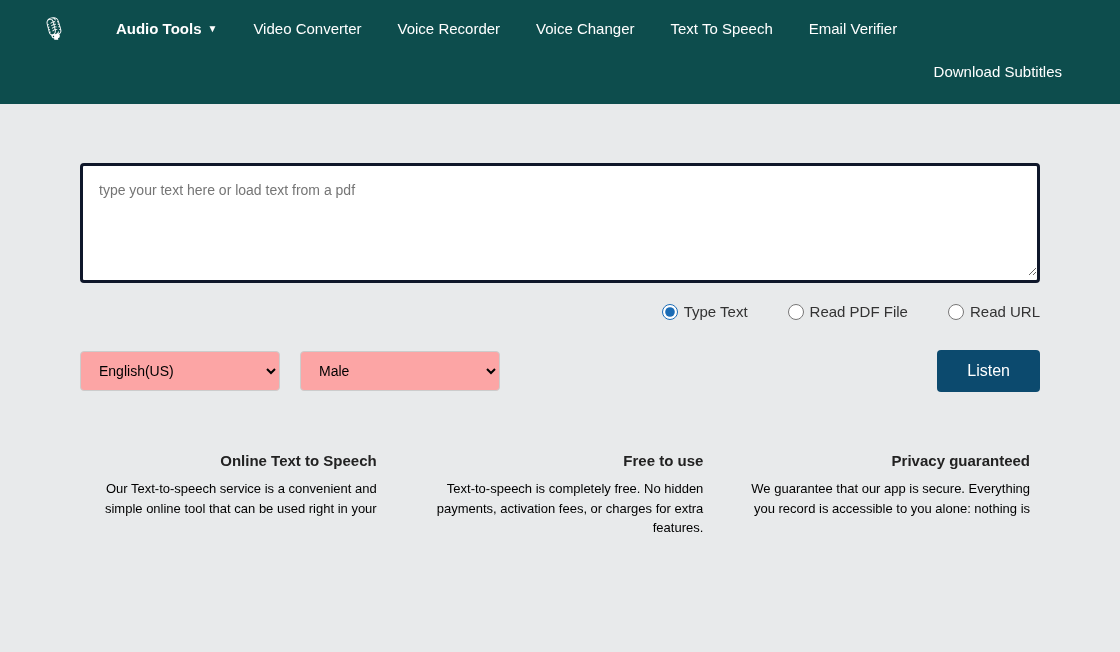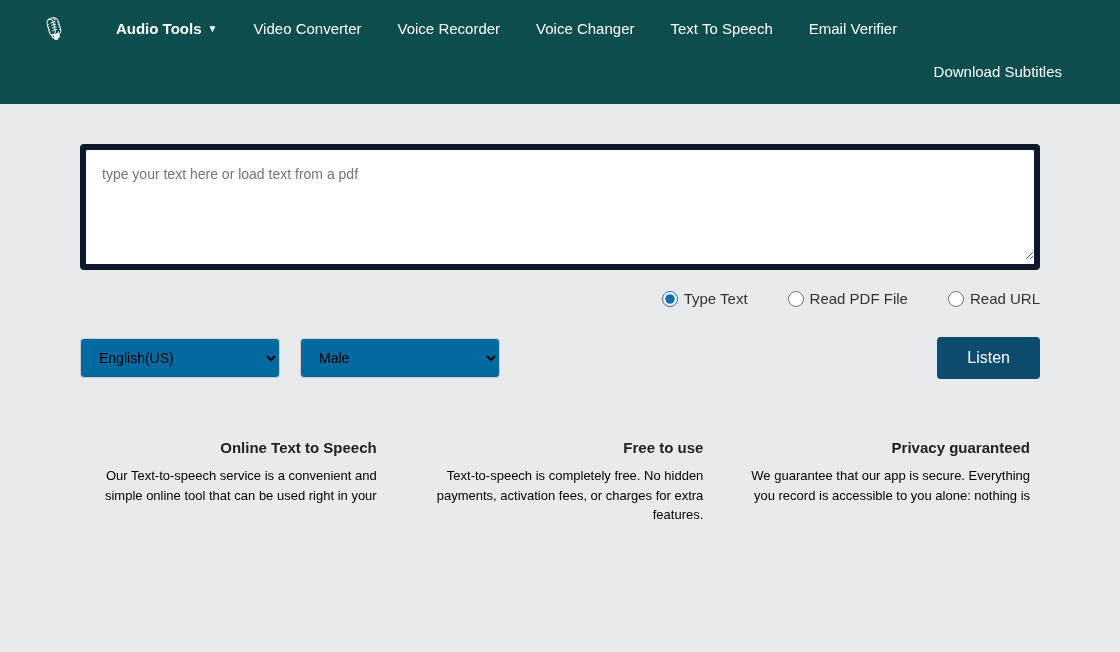--- a/index.html
+++ b/index.html
@@ -49,23 +49,24 @@
     }
 
     
     .main {
       padding: 40px 80px 20px;
     }
 
     
     .text-area-wrapper {
       background: white;
-      border: 6px solid #0f172a;
+      border: 3px solid #0f172a;
       border-radius: 4px;
       width: 100%;
+      margin-top: 19px;
     }
     .text-area-wrapper textarea {
       width: 100%;
       min-height: 110px;
       border: none;
       outline: none;
       resize: vertical;
       padding: 16px;
       font-size: 14px;
       color: #999;
@@ -101,21 +102,21 @@
       display: flex;
       align-items: center;
       gap: 20px;
       margin-top: 10px;
     }
     .lang-select, .voice-select {
       padding: 10px 14px;
       font-size: 14px;
       border: 1px solid #ccc;
       border-radius: 4px;
-      background: #0369a1;
+      background: #fca5a5;
       cursor: pointer;
       min-width: 200px;
       appearance: auto;
     }
     .listen-btn {
       margin-left: auto;
       background: #0c4a6e;
       color: white;
       border: none;
       padding: 12px 30px;

